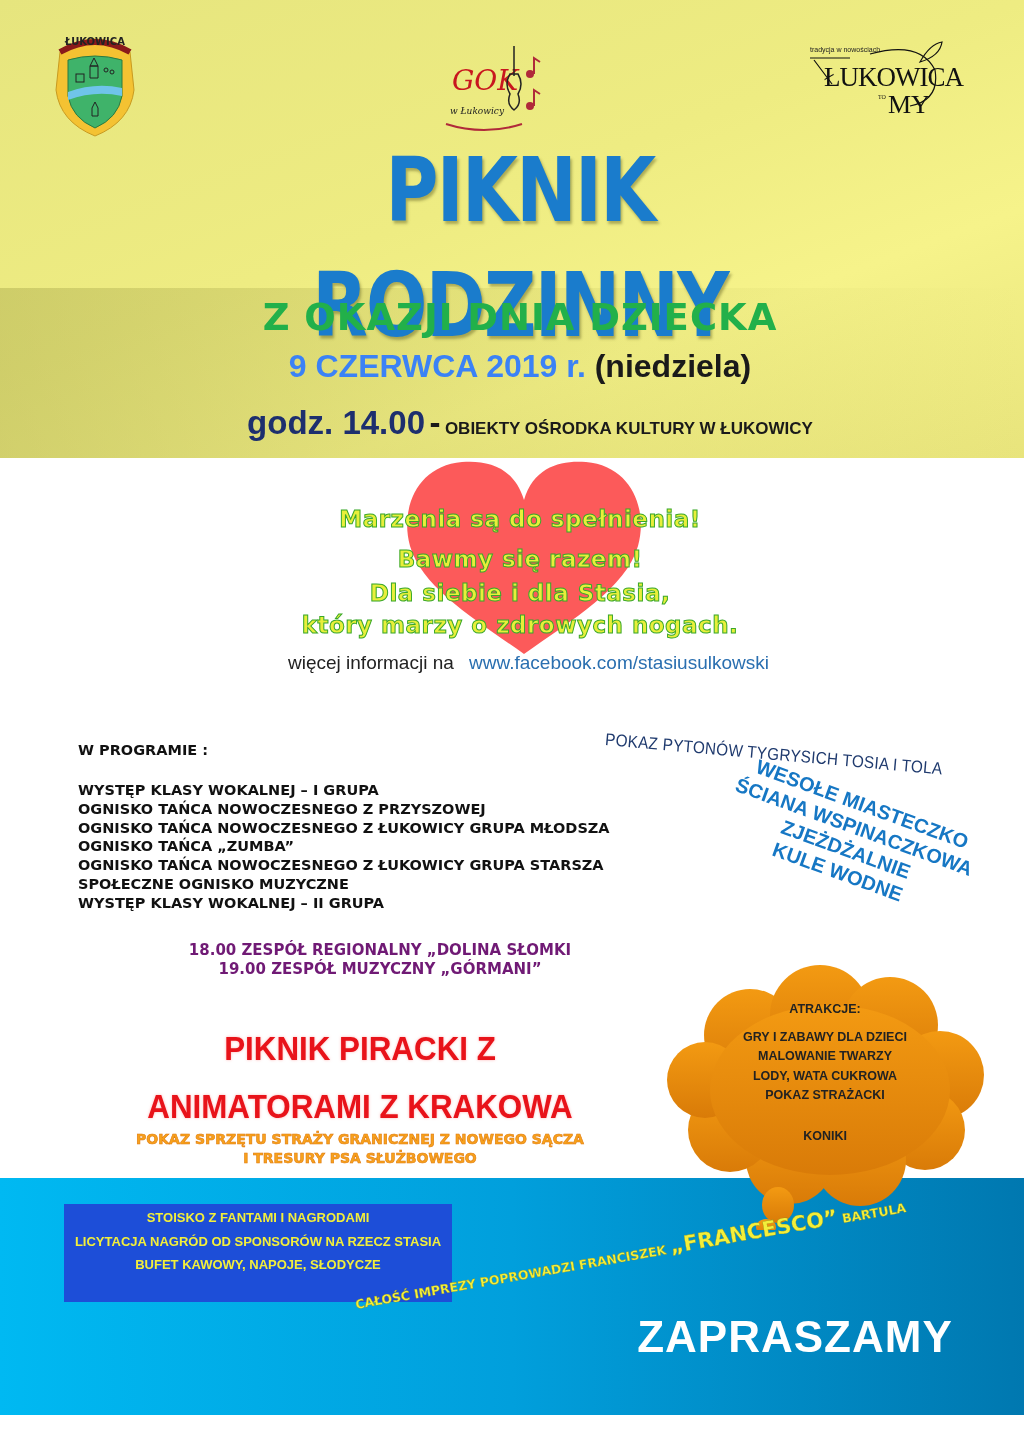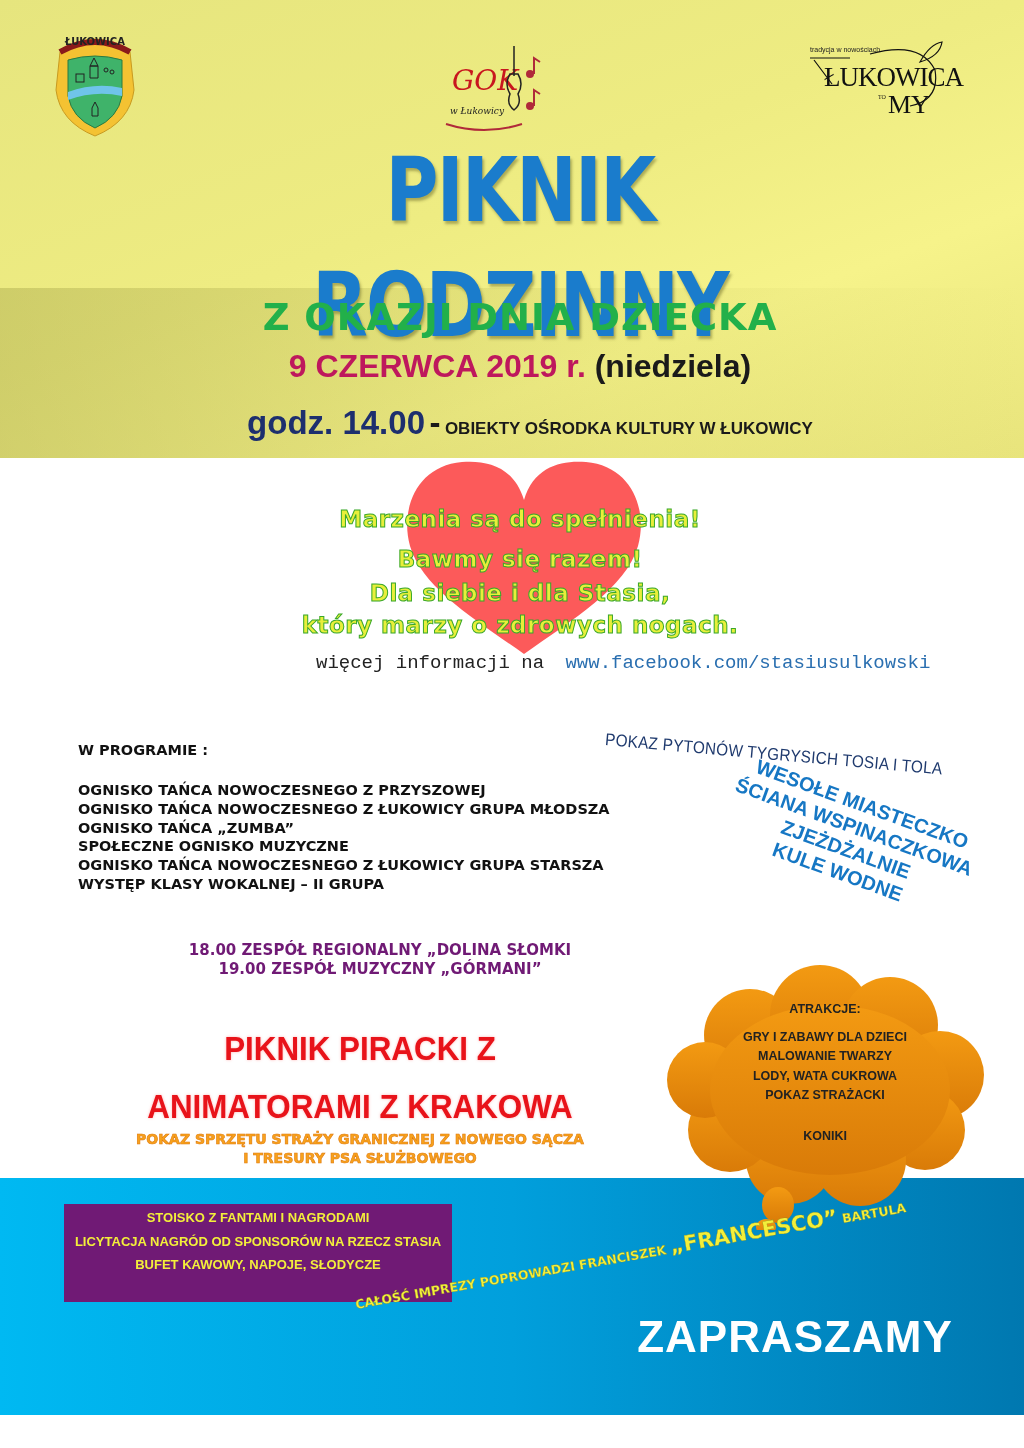--- a/index.html
+++ b/index.html
@@ -7,47 +7,47 @@
   .abs{position:absolute;}
   #header{left:0;top:0;width:1024px;height:458px;background:linear-gradient(160deg,#e6e57e 0%,#eeec82 45%,#f6f38a 70%,#e8e47c 100%);}
   #header::after{content:"";position:absolute;left:0;right:0;bottom:0;height:170px;background:linear-gradient(90deg,rgba(150,150,60,.35),rgba(180,180,80,.15) 60%,rgba(0,0,0,0));}
   
   #crest{left:46px;top:30px;width:98px;height:108px;}
   #gok{left:440px;top:44px;width:110px;height:92px;}
   #luk{left:810px;top:40px;width:140px;height:88px;}
   #title{left:150px;top:138px;width:740px;text-align:center;font-family:"DejaVu Sans",sans-serif;font-weight:bold;font-size:84px;color:#1a7ccc;letter-spacing:-2px;transform:scaleX(0.86) scaleY(1.05);transform-origin:center;text-shadow:2px 3px 3px rgba(90,90,30,.45);line-height:110px;}
   #subtitle{left:150px;top:296px;width:740px;text-align:center;font-weight:bold;font-size:37px;color:#22b04a;letter-spacing:1px;font-family:"DejaVu Sans",sans-serif;}
   #dateline{left:150px;top:348px;width:740px;text-align:center;font-family:"Liberation Sans",sans-serif;font-weight:bold;font-size:32px;}
-  #dateline .red{color:#be185d;}
+  #dateline .red{color:#3b82f6;}
   #dateline .blk{color:#1a1a1a;margin-top:39px;}
   #timeline{left:130px;top:404px;width:800px;text-align:center;font-family:"Liberation Sans",sans-serif;font-weight:bold;white-space:nowrap;}
   #timeline .godz{font-size:33px;color:#1d2f6e;}
   #timeline .dash{font-size:33px;color:#1a1a1a;}
   #timeline .place{font-size:17px;color:#1a1a1a;}
   
   #heart{left:396px;top:460px;width:256px;height:196px;}
   .hearttext{left:200px;width:640px;text-align:center;font-family:"DejaVu Sans",sans-serif;font-weight:bold;color:#e8ef3a;-webkit-text-stroke:1px #3aa82a;font-size:23px;letter-spacing:.5px;}
-  #info{left:316px;top:652px;width:600px;text-align:left;font-family:Liberation Mono, monospace;font-size:19px;white-space:nowrap;}
+  #info{left:288px;top:652px;width:600px;text-align:left;font-family:Liberation Sans, sans-serif;font-size:19px;white-space:nowrap;}
   #info .pre{color:#222;}
   #info .link{color:#2a6fb0;margin-left:10px;}
   
   #prog-head{left:78px;top:742px;font-family:"DejaVu Sans",sans-serif;font-weight:bold;font-size:14.5px;color:#111;}
   #prog-list{left:78px;top:781px;font-family:"DejaVu Sans",sans-serif;font-weight:bold;font-size:14.5px;color:#111;line-height:18.8px;margin:0;padding:0;list-style:none;}
   #evening{left:100px;top:941px;width:560px;text-align:center;font-family:"DejaVu Sans",sans-serif;font-weight:bold;font-size:15px;color:#701a75;line-height:19px;}
   #pythons{left:606px;top:730px;font-family:"Liberation Sans",sans-serif;font-size:17px;color:#1f3a6e;transform:rotate(5deg) scaleX(.9);transform-origin:left top;white-space:nowrap;letter-spacing:.3px;}
   #rides{left:700px;top:790px;width:300px;text-align:center;font-family:"Liberation Sans",sans-serif;font-weight:bold;font-size:20px;color:#1677c4;line-height:24px;transform:rotate(20deg);transform-origin:center;}
   
   #pirate{left:40px;top:1020px;width:640px;text-align:center;font-family:"Liberation Sans",sans-serif;font-weight:bold;color:#e8131a;font-size:33px;line-height:58px;text-shadow:0 0 3px rgba(255,150,150,.7);transform:scaleX(.95);}
   #border{left:40px;top:1130px;width:640px;text-align:center;font-family:"DejaVu Sans",sans-serif;font-weight:bold;font-size:14px;color:#f7a21c;-webkit-text-stroke:.6px #e07a10;line-height:19px;}
   
   #cloud{left:660px;top:965px;width:340px;height:265px;}
   #attr{left:700px;top:1000px;width:250px;text-align:center;font-family:"Liberation Sans",sans-serif;font-weight:bold;font-size:12.5px;color:#222;line-height:19.5px;}
   
   #band{left:0;top:1178px;width:1024px;height:237px;background:linear-gradient(90deg,#00b9f2 0%,#019fdc 50%,#0078b0 100%);}
-  #stalls{left:64px;top:1204px;width:388px;height:98px;background:#701a75;text-align:center;font-family:"Liberation Sans",sans-serif;font-weight:bold;font-size:13px;color:#f3ef3a;line-height:23.5px;padding-top:2px;box-sizing:border-box;}
+  #stalls{left:64px;top:1204px;width:388px;height:98px;background:#1d4ed8;text-align:center;font-family:"Liberation Sans",sans-serif;font-weight:bold;font-size:13px;color:#f3ef3a;line-height:23.5px;padding-top:2px;box-sizing:border-box;}
   #host{left:355px;top:1290px;font-family:"DejaVu Sans",sans-serif;font-weight:bold;font-size:12.5px;color:#f3ef3a;-webkit-text-stroke:.3px #8a8a20;transform:rotate(-10deg);transform-origin:left center;white-space:nowrap;}
   #host .big{font-size:21px;}
   #invite{left:600px;top:1312px;width:390px;text-align:center;font-family:Liberation Sans, sans-serif;font-weight:bold;font-size:44px;color:#fff;letter-spacing:1px;}
 </style>
 </head>
 <body>
 
 <div id="header" class="abs"></div>
 
 <svg id="crest" class="abs" viewBox="0 0 98 108">
@@ -109,25 +109,26 @@
 <div class="abs hearttext" style="top:546px;">Bawmy się razem!</div>
 <div class="abs hearttext" style="top:580px;">Dla siebie i dla Stasia,</div>
 <div class="abs hearttext" style="top:612px;">który marzy o zdrowych nogach.</div>
 <div id="info" class="abs">
   <span class="pre">więcej informacji na</span>
   <span class="link">www.facebook.com/stasiusulkowski</span>
 </div>
 
 <div id="prog-head" class="abs">W PROGRAMIE :</div>
 <ul id="prog-list" class="abs">
+  <li>WYSTĘP KLASY WOKALNEJ – I GRUPA</li>
   <li>OGNISKO TAŃCA NOWOCZESNEGO Z PRZYSZOWEJ</li>
   <li>OGNISKO TAŃCA NOWOCZESNEGO Z ŁUKOWICY GRUPA MŁODSZA</li>
   <li>OGNISKO TAŃCA „ZUMBA”</li>
+  <li>OGNISKO TAŃCA NOWOCZESNEGO Z ŁUKOWICY GRUPA STARSZA</li>
   <li>SPOŁECZNE OGNISKO MUZYCZNE</li>
-  <li>OGNISKO TAŃCA NOWOCZESNEGO Z ŁUKOWICY GRUPA STARSZA</li>
   <li>WYSTĘP KLASY WOKALNEJ – II GRUPA</li>
 </ul>
 <div id="evening" class="abs">
   <div>18.00 ZESPÓŁ REGIONALNY „DOLINA SŁOMKI</div>
   <div>19.00 ZESPÓŁ MUZYCZNY „GÓRMANI”</div>
 </div>
 
 <div id="pythons" class="abs">POKAZ PYTONÓW TYGRYSICH TOSIA I TOLA</div>
 <div id="rides" class="abs">
   <div>WESOŁE MIASTECZKO</div>

